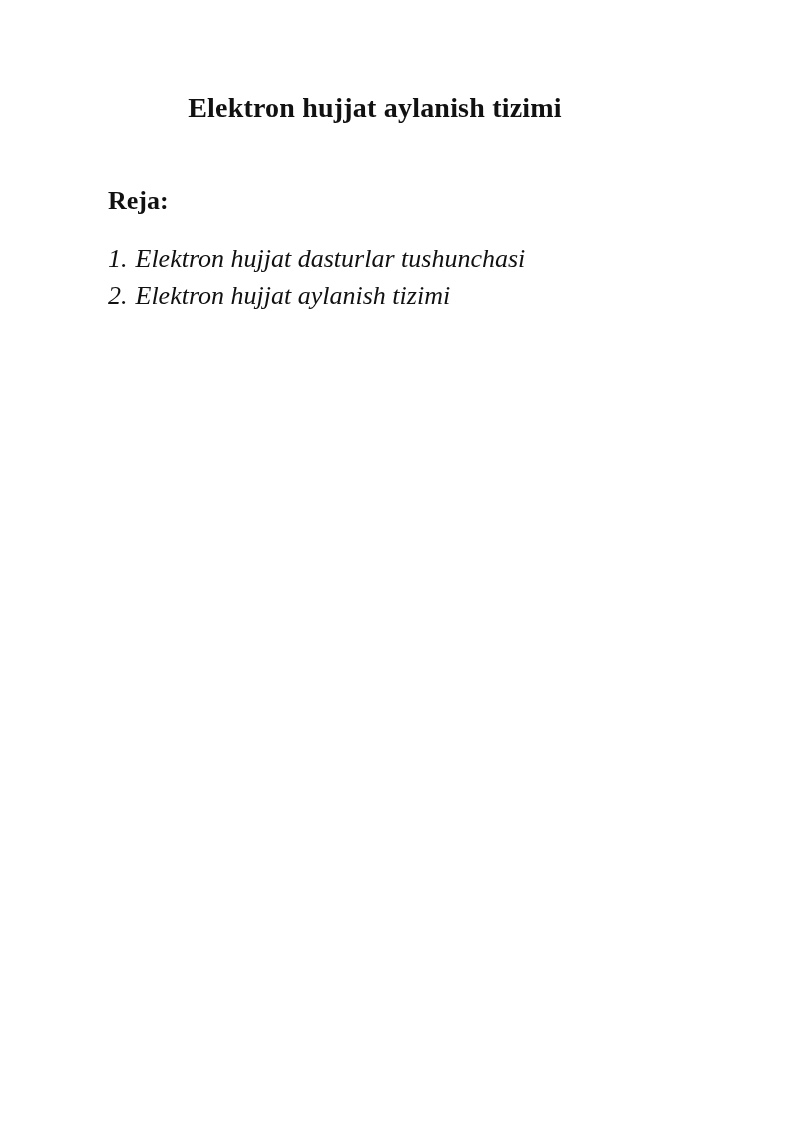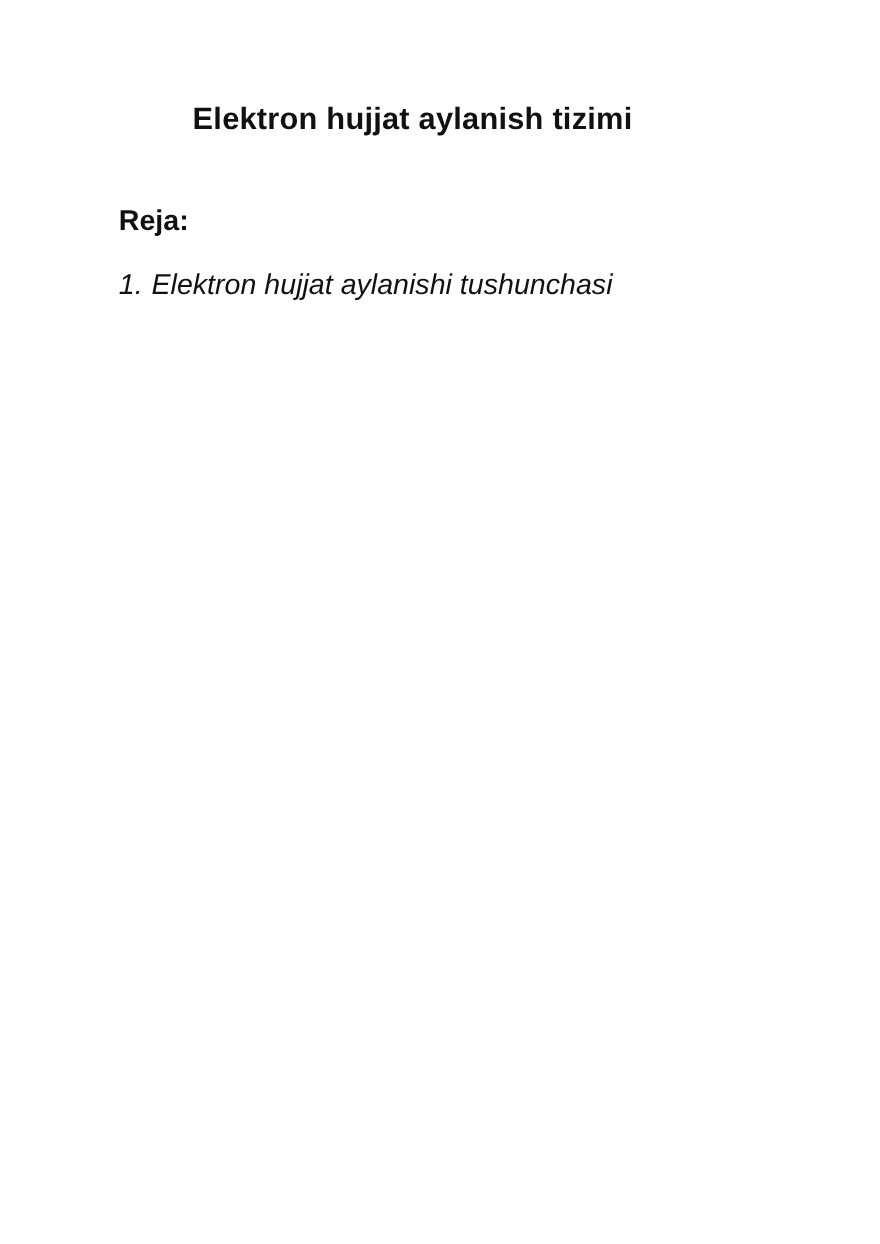--- a/index.html
+++ b/index.html
@@ -6,21 +6,21 @@
     margin: 0;
     padding: 0;
     background: #ffffff;
   }
   .page {
     position: relative;
     width: 656px;
     height: 1131px;
     background: #ffffff;
     overflow: hidden;
-    font-family: Liberation Sans, sans-serif;
+    font-family: Liberation Serif, serif;
     color: #111111;
   }
   
   .col {
     position: absolute;
     left: 108px;
     right: 14px;
   }
   .doc-title {
     top: 72px;
@@ -54,17 +54,20 @@
 <body>
 
 <div class="page">
 
   <h1 class="col doc-title">Elektron hujjat aylanish tizimi</h1>
 
   <h2 class="col doc-subtitle">Reja:</h2>
 
   <div class="col doc-list">
     <div class="list-item">
-      <span class="list-number">1.</span><span>Elektron hujjat aylanishi tushunchasi</span>
+      <span class="list-number">1.</span><span>Elektron hujjat dasturlar tushunchasi</span>
+    </div>
+    <div class="list-item">
+      <span class="list-number">2.</span><span>Elektron hujjat aylanish tizimi</span>
     </div>
   </div>
 
 </div>
 
 </body></html>

